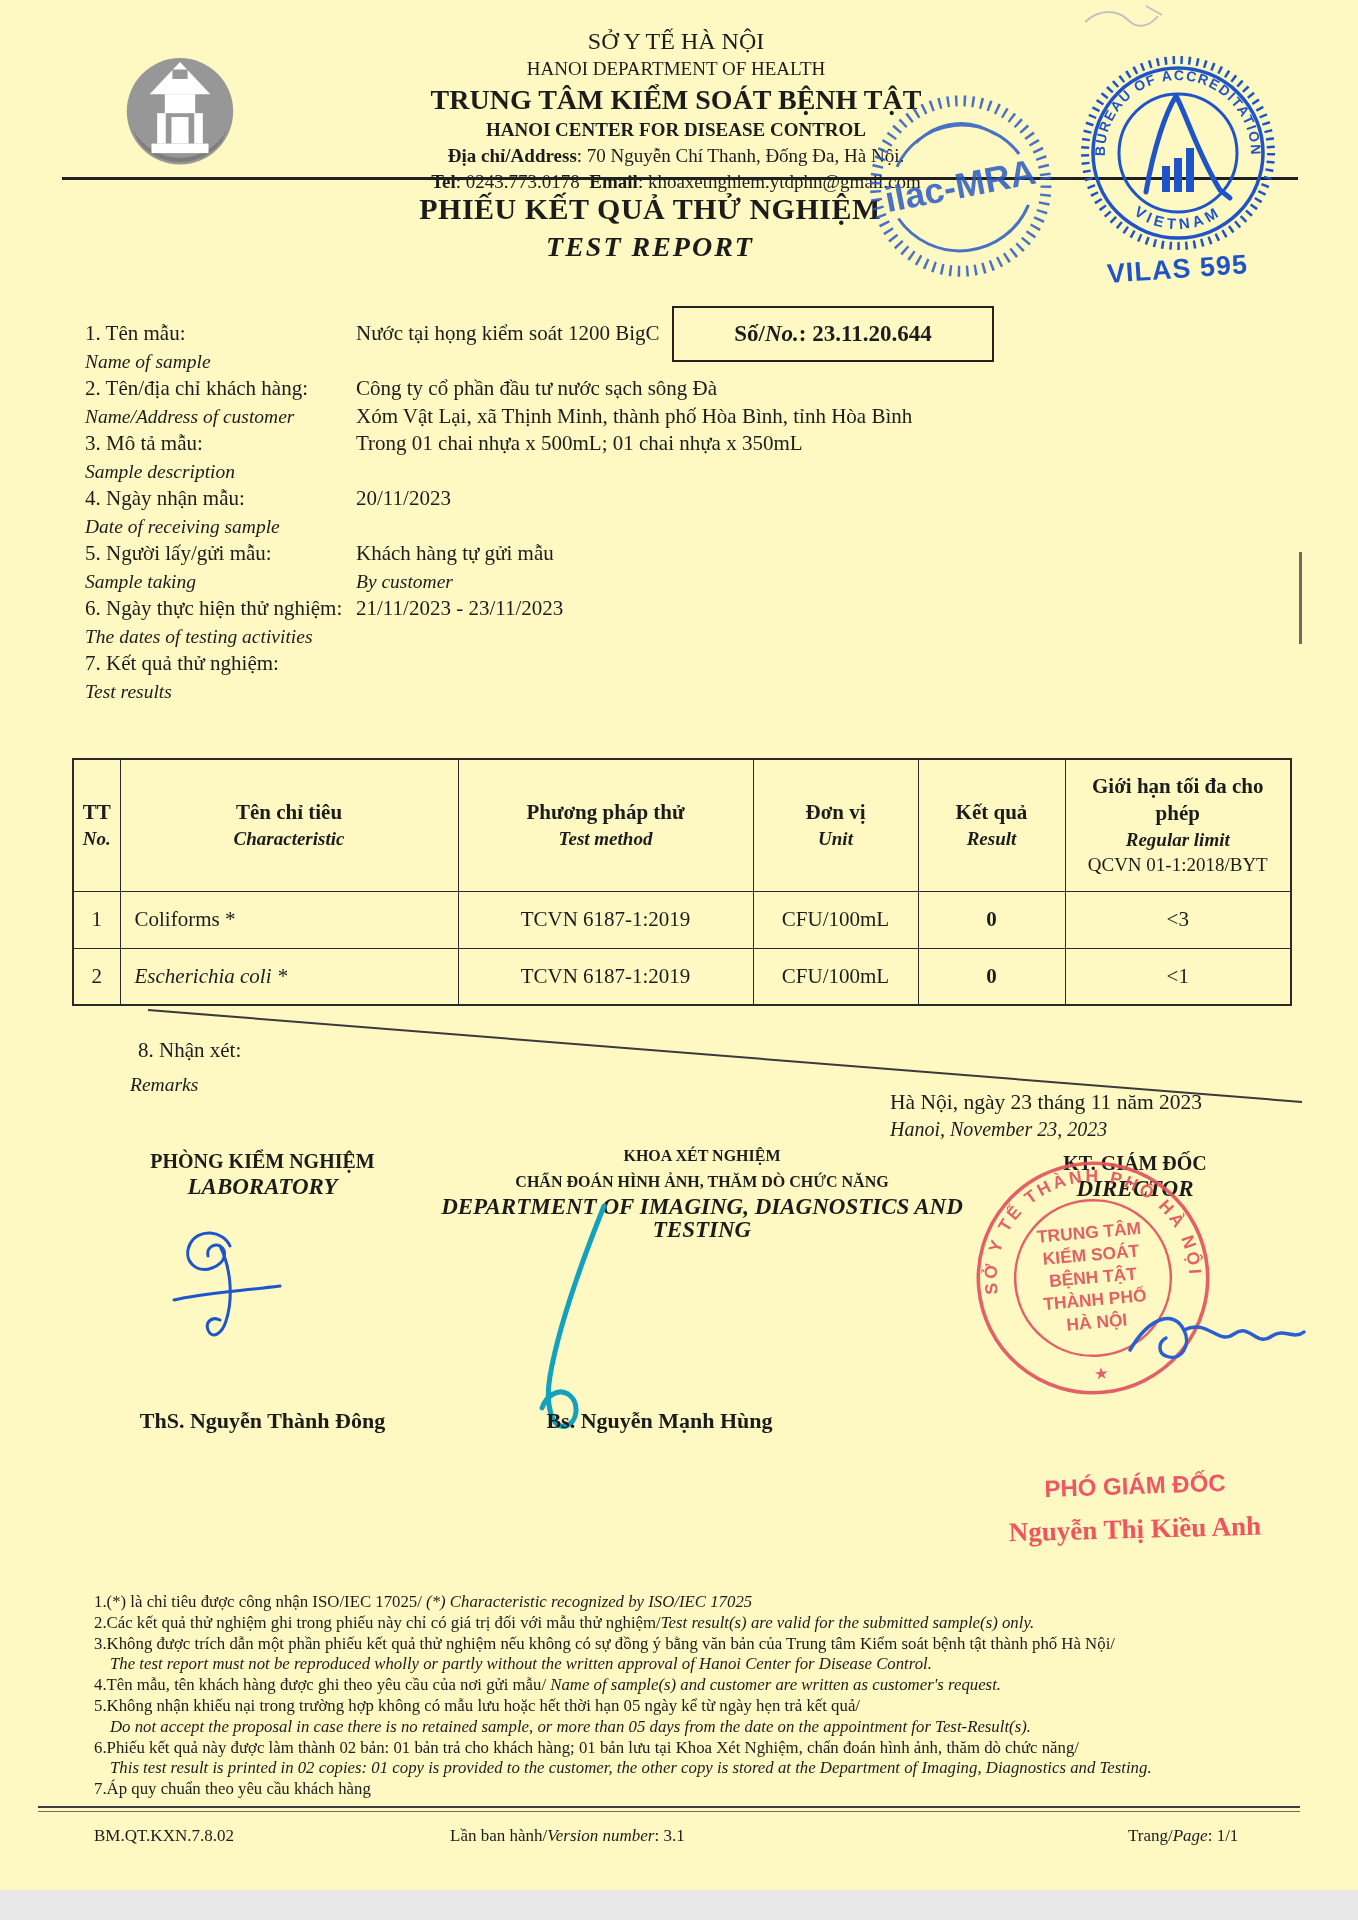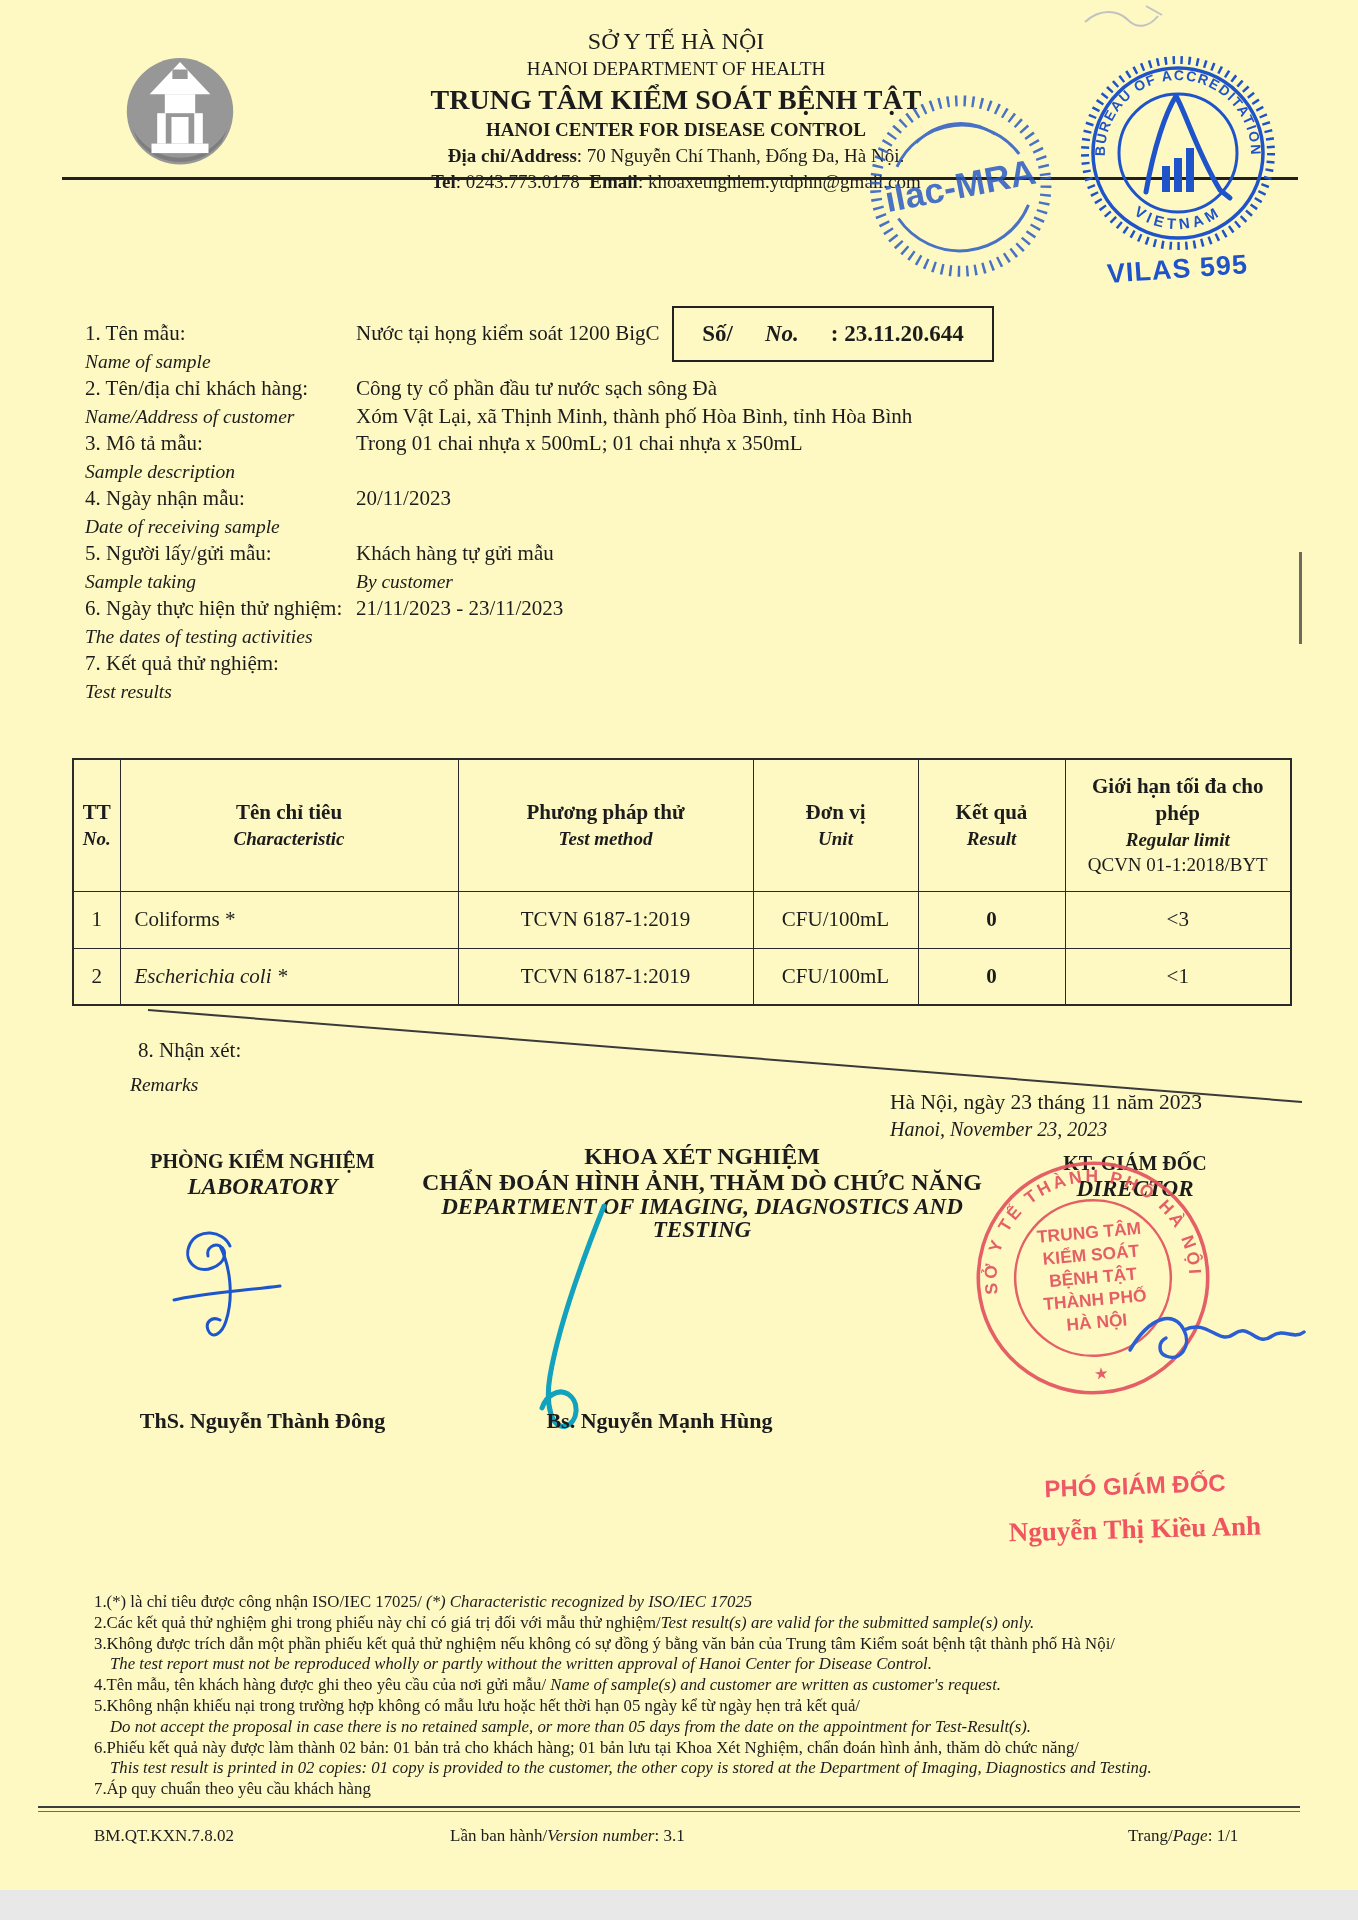--- a/index.html
+++ b/index.html
@@ -19,21 +19,21 @@
   .hdr-l5,.hdr-l6{font-size:19px;line-height:26px;}
   .rule{left:62px;top:177px;width:1236px;height:3px;background:#212121;}
 
   
   .title-wrap{left:280px;top:190px;width:740px;text-align:center;}
   .title-vi{font-size:30px;font-weight:bold;letter-spacing:.5px;line-height:38px;}
   .title-en{font-size:28px;font-weight:bold;font-style:italic;letter-spacing:2px;line-height:38px;}
 
   
   .no-box{left:672px;top:306px;width:318px;height:52px;border:2.5px solid #222;
-          display:flex;align-items:center;justify-content:center;font-size:23px;font-weight:bold;gap:32px;}
+          display:flex;align-items:center;justify-content:center;font-size:23px;font-weight:bold;}
 
   
   .fields{left:85px;top:320px;width:1210px;}
   .frow{display:flex;height:27.5px;line-height:27.5px;}
   .fl{width:271px;flex:none;font-size:21px;}
   .fl.en{font-size:19.5px;font-style:italic;}
   .fv{flex:1;font-size:21px;}
   .fv.en{font-size:19.5px;}
 
   
@@ -51,21 +51,21 @@
   td.res{font-weight:bold;}
   td.sci{font-style:italic;}
 
   
   .rem-vi{left:138px;top:1038px;font-size:21px;}
   .rem-en{left:130px;top:1074px;font-size:19.5px;font-style:italic;}
   .date-wrap{left:890px;top:1088px;width:395px;text-align:left;}
   .date-vi{font-size:21.5px;line-height:28px;}
   .date-en{font-size:20px;font-style:italic;line-height:27px;}
   .sig-head-vi{font-size:20px;font-weight:bold;line-height:27px;}
-  .sig-head-vi2{font-size:24px;font-weight:bold;line-height:26px;}
+  .sig-head-vi2{font-size:16px;font-weight:bold;line-height:26px;}
   .sig-head-en{font-size:23px;font-weight:bold;font-style:italic;line-height:23px;}
   .sig-name{font-size:22px;font-weight:bold;}
   .deputy-title{left:955px;top:1472px;width:360px;text-align:center;font-size:24px;font-weight:bold;
                 color:#ef5666;font-family:"Liberation Sans",sans-serif;transform:rotate(-2deg);}
   .deputy-name{left:945px;top:1514px;width:380px;text-align:center;font-size:27px;font-weight:bold;
                color:#f0545f;transform:rotate(-1.5deg);}
 
   
   .notes{left:94px;top:1592px;width:1220px;font-size:16.8px;line-height:20.8px;white-space:nowrap;}
   .note .nen{font-style:italic;}
@@ -101,20 +101,24 @@
     <div class="hdr-l1">SỞ Y TẾ HÀ NỘI</div>
     <div class="hdr-l2">HANOI DEPARTMENT OF HEALTH</div>
     <div class="hdr-l3">TRUNG TÂM KIỂM SOÁT BỆNH TẬT</div>
     <div class="hdr-l4">HANOI CENTER FOR DISEASE CONTROL</div>
     <div class="hdr-l5"><span class="bd">Địa chỉ/Address</span><span>: 70 Nguyễn Chí Thanh, Đống Đa, Hà Nội.</span></div>
     <div class="hdr-l6"><span class="bd">Tel</span><span>: 0243.773.0178</span>&nbsp;&nbsp;<span class="bd">Email</span><span>: khoaxetnghiem.ytdphn@gmail.com</span></div>
   </div>
 
   <div class="abs rule"></div>
 
+  <div class="abs title-wrap">
+    <div class="title-vi">PHIẾU KẾT QUẢ THỬ NGHIỆM</div>
+    <div class="title-en">TEST REPORT</div>
+  </div>
 
   <svg class="abs stamp-text" style="left:852px;top:86px;transform:rotate(-6deg);opacity:.85;" width="218" height="205" viewBox="0 0 220 205">
     <g stroke="#2a5bc6" fill="none">
       <circle cx="110" cy="100" r="86" stroke-width="11" stroke-dasharray="2.5,6"></circle>
       <path d="M48,74 A72,72 0 0 1 172,74" stroke-width="3"></path>
       <path d="M70,52 A60,60 0 0 1 150,52" stroke-width="2.5"></path>
       <path d="M44,126 A75,75 0 0 0 176,126" stroke-width="3"></path>
     </g>
     <text x="110" y="112" text-anchor="middle" font-size="36" font-weight="800" fill="#2a5bc6" transform="rotate(-5 110 105)">ilac-MRA</text>
   </svg>

